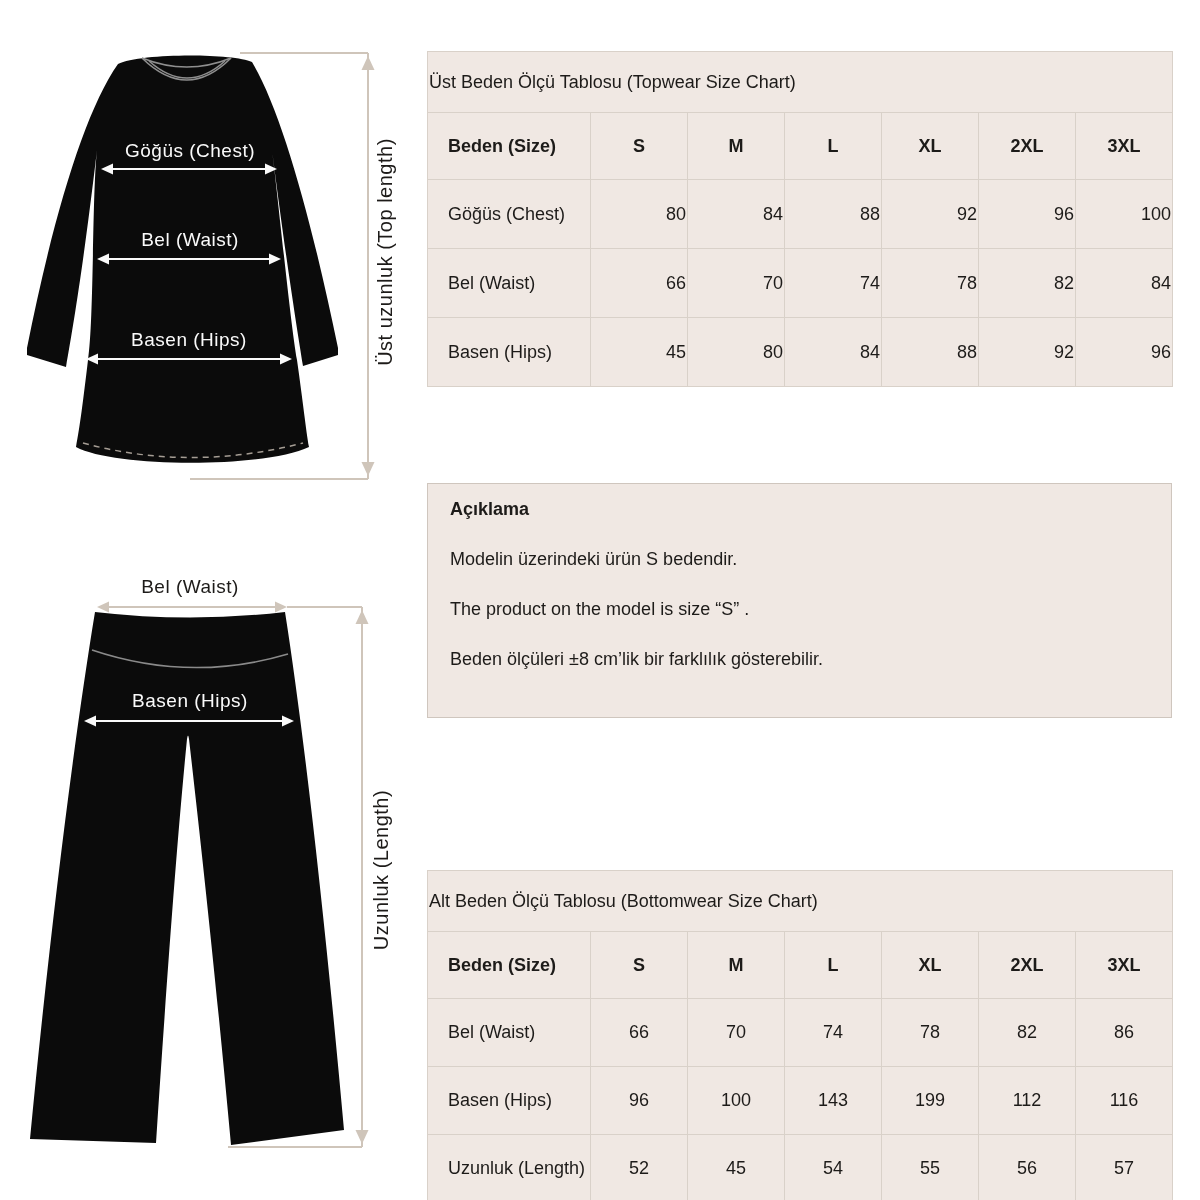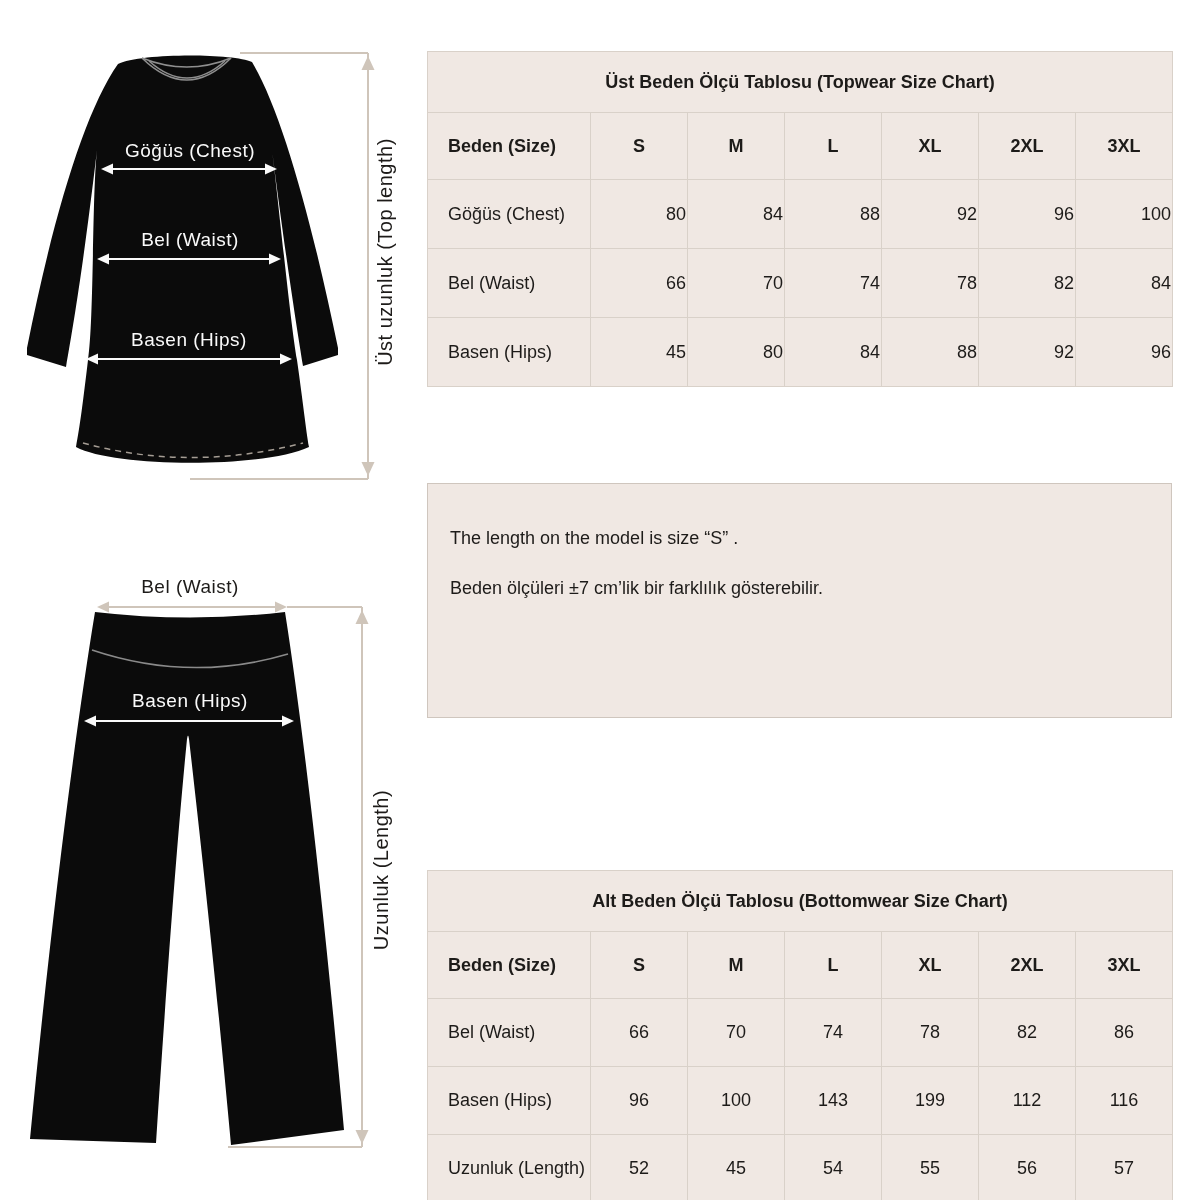--- a/index.html
+++ b/index.html
@@ -16,21 +16,21 @@
 
   table.size-table{
     position:absolute;left:427px;width:745px;
     border-collapse:collapse;table-layout:fixed;
     background:#f0e8e3;border:1px solid #c7beb6;
   }
   .size-table td{
     border:1px solid #d9d1c9;font-size:18px;vertical-align:middle;
     overflow:hidden;white-space:nowrap;
   }
-  .title-row td{height:58px;text-align:center;font-weight:bold}
+  .title-row td{height:58px;font-weight:normal}
   .header-row td{height:64px;font-weight:bold;text-align:center}
   td.lbl{text-align:left !important;padding-left:20px}
   #top-table .data-row td{height:66px;text-align:right}
   #bottom-table .data-row td{height:65px;text-align:center}
   .data-row td.lbl{font-weight:normal}
 
   .notes{
     position:absolute;left:427px;top:483px;width:745px;height:235px;
     background:#f0e8e3;border:1px solid #cfc6be;box-sizing:border-box;
     padding:15px 22px 0 22px;font-size:18px;
@@ -184,22 +184,24 @@
       <td>80</td>
       <td>84</td>
       <td>88</td>
       <td>92</td>
       <td>96</td>
     </tr>
   </tbody>
 </table>
 
 <div class="notes">
-  <p>The length on the model is size “S” .</p>
-  <p>Beden ölçüleri ±7 cm’lik bir farklılık gösterebilir.</p>
+  <p class="ttl">Açıklama</p>
+  <p>Modelin üzerindeki ürün S bedendir.</p>
+  <p>The product on the model is size “S” .</p>
+  <p>Beden ölçüleri ±8 cm’lik bir farklılık gösterebilir.</p>
 </div>
 
 <table id="bottom-table" class="size-table" style="top:870px">
   <colgroup>
       <col style="width:163px">
       <col style="width:97px">
       <col style="width:97px">
       <col style="width:97px">
       <col style="width:97px">
       <col style="width:97px">

